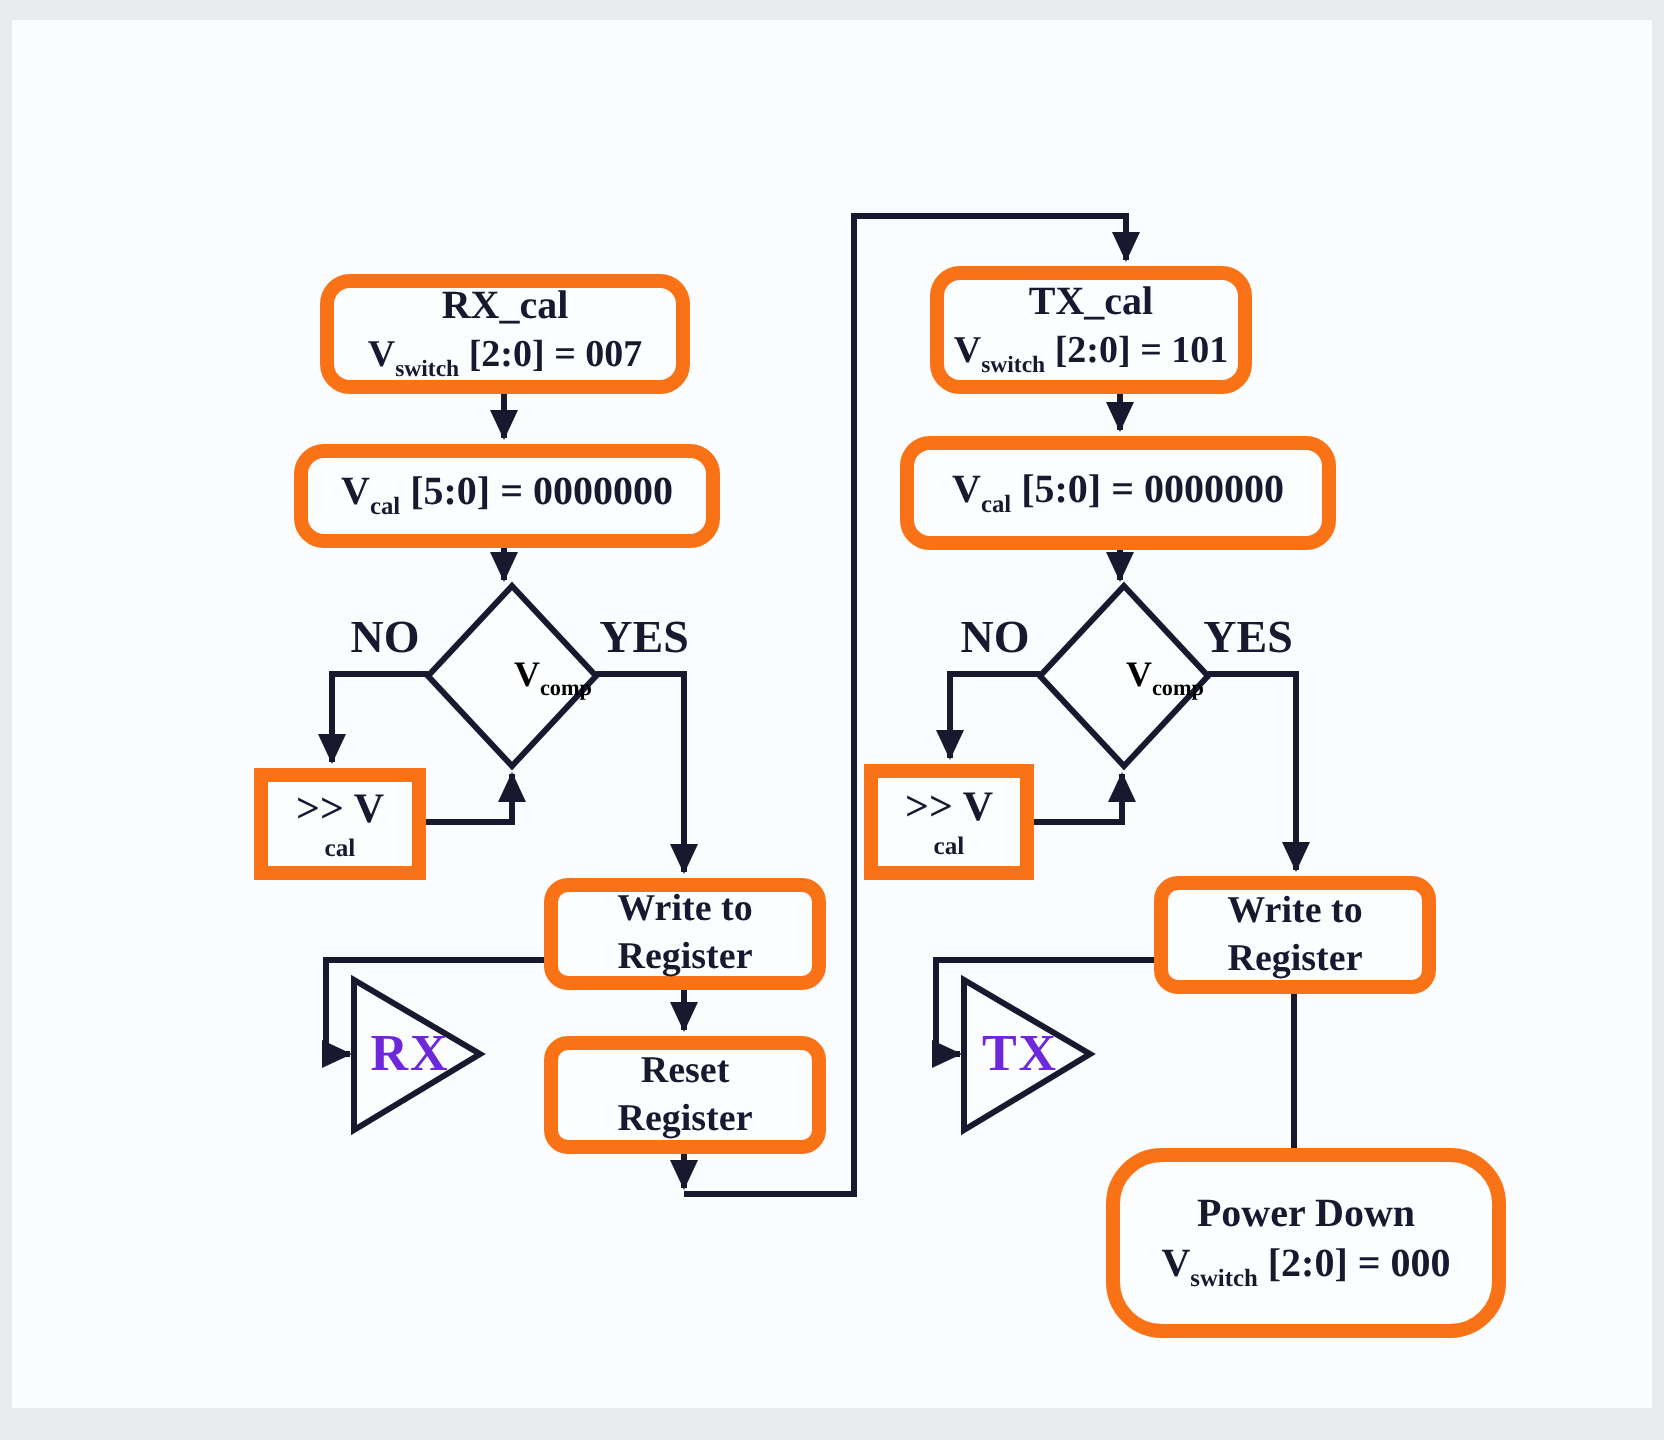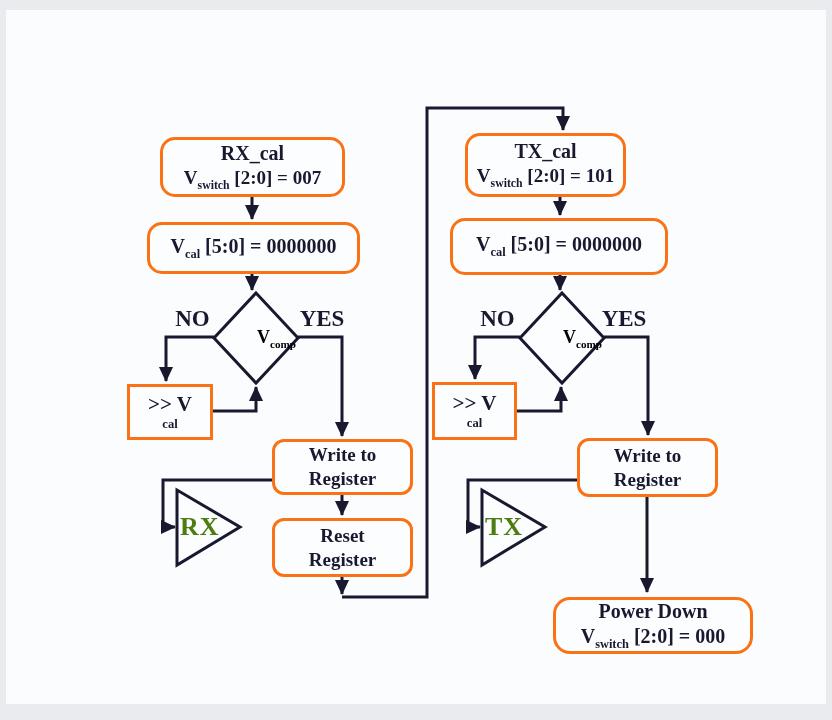--- a/index.html
+++ b/index.html
@@ -9,41 +9,41 @@
     font-family:"Liberation Serif","DejaVu Serif",serif;
   }
   #stage{position:absolute;left:0;top:0;width:832px;height:720px;}
   #canvas{
     position:absolute;left:6px;top:10px;right:6px;bottom:16px;
     background:#fbfcfe;
   }
   #wires{position:absolute;left:0;top:0;width:832px;height:720px;pointer-events:none;}
   .node{
     position:absolute;box-sizing:border-box;
-    border:3px solid #f97316;background:#fcfdff;color:#18182f;
+    border:7px solid #f97316;background:#fcfdff;color:#18182f;
     display:flex;flex-direction:column;align-items:center;justify-content:center;
     text-align:center;font-weight:bold;line-height:1.25;
   }
   .rounded{border-radius:15px;}
   .rounded-sm{border-radius:12px;}
   .title{font-size:20px;}
   .formula{font-size:19px;white-space:pre;}
   .formula sub{font-size:0.62em;font-weight:bold;}
   .biglabel{
     position:absolute;color:#18182f;font-weight:bold;font-size:23px;
     text-align:center;line-height:1;
   }
   .diamond-label{
     position:absolute;color:#000000;font-weight:bold;font-size:18px;
     text-align:right;line-height:1;white-space:pre;
   }
   .diamond-label sub{font-size:0.62em;}
   .amp-label{
-    position:absolute;color:#4d7c0f;font-weight:bold;font-size:26px;
-    line-height:1;letter-spacing:1px;
+    position:absolute;color:#6d28d9;font-weight:bold;font-size:26px;
+    text-align:center;line-height:1;letter-spacing:1px;
   }
   .shift-node{font-size:21px;white-space:pre;}
   .shift-node sub{font-size:0.6em;}
   .box-line{font-size:19px;}
   .pd-line{font-size:20px;}
 </style>
 </head>
 <body>
 
 <div id="stage">
@@ -127,17 +127,17 @@
 
   <div class="node shift-node" style="left:432px;top:382px;width:85px;height:58px;"><span>&gt;&gt; V</span><sub>cal</sub></div>
 
   <div class="node rounded-sm" style="left:577px;top:438px;width:141px;height:59px;">
     <div class="box-line">Write to</div>
     <div class="box-line">Register</div>
   </div>
 
   <div class="amp-label" style="left:485px;top:514px;width:50px;">TX</div>
 
-  <div class="node rounded" style="left:553px;top:597px;width:200px;height:57px;border-radius:17px;">
+  <div class="node rounded" style="left:553px;top:574px;width:200px;height:95px;border-radius:28px;">
     <div class="pd-line">Power Down</div>
     <div class="formula" style="font-size:20px;"><span>V</span><sub>switch</sub><span> [2:0] = 000</span></div>
   </div>
 </div>
 
 </body></html>

